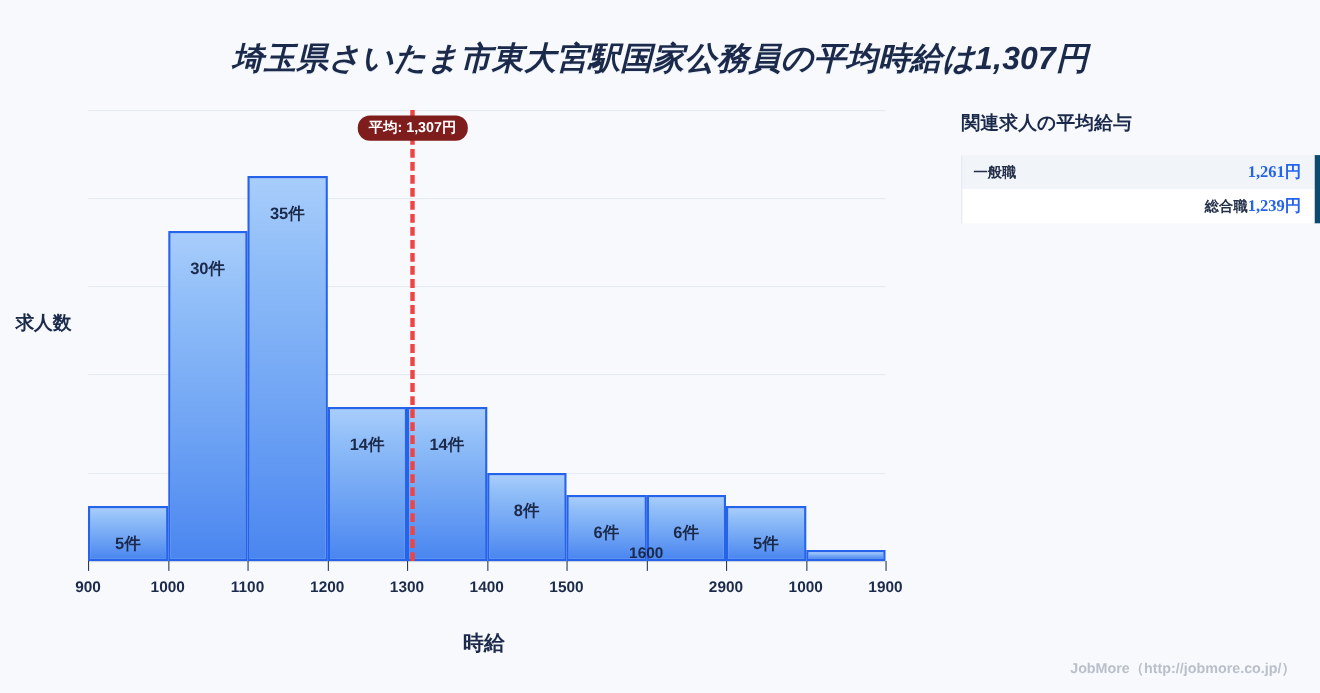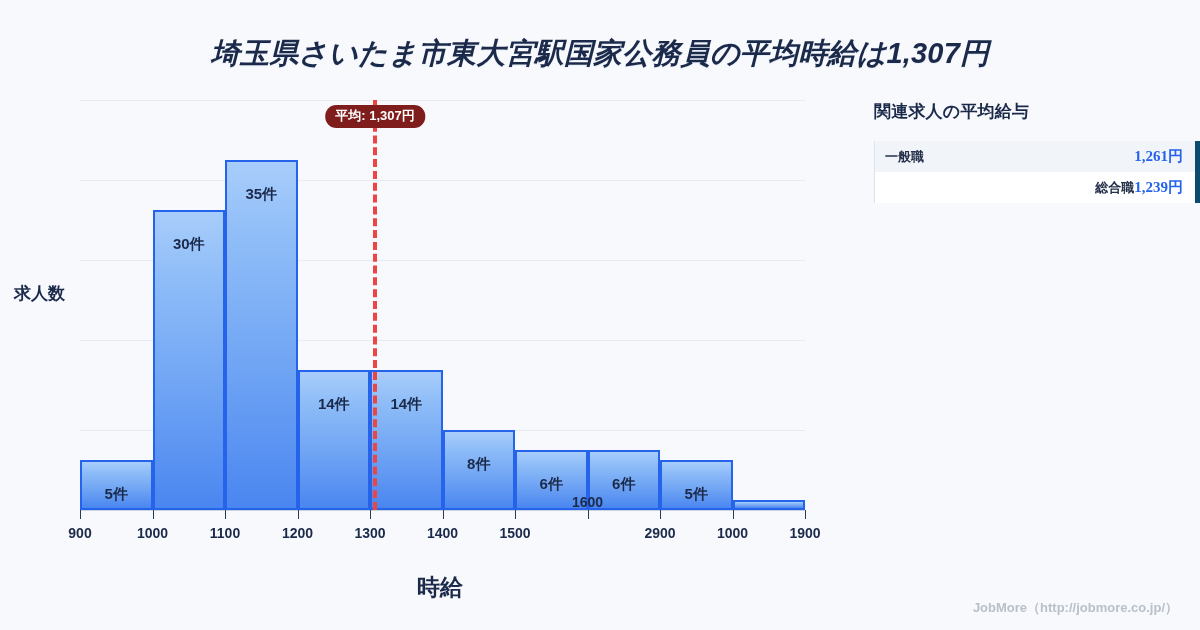--- a/index.html
+++ b/index.html
@@ -68,21 +68,21 @@
     transform:translateX(-50%);
   }
   #ylabel{
     position:absolute;left:14px;top:282px;
     font-size:17px;font-weight:bold;color:#1b2a4a;
     white-space:nowrap;
   }
   #xlabel{
     position:absolute;left:0;top:572px;width:880px;
     text-align:center;
-    font-size:23px;font-weight:bold;color:#1b2a4a;
+    font-size:19px;font-weight:bold;color:#1b2a4a;
   }
 
   
   #panel{position:absolute;left:838px;top:100px;width:330px;margin-left:36px;}
   #panel-title{
     font-size:17px;font-weight:bold;color:#1b2a4a;
     margin:0 0 18px 0;letter-spacing:.2px;
   }
   #panel-table{
     border-left:1px solid #dde3ec;

